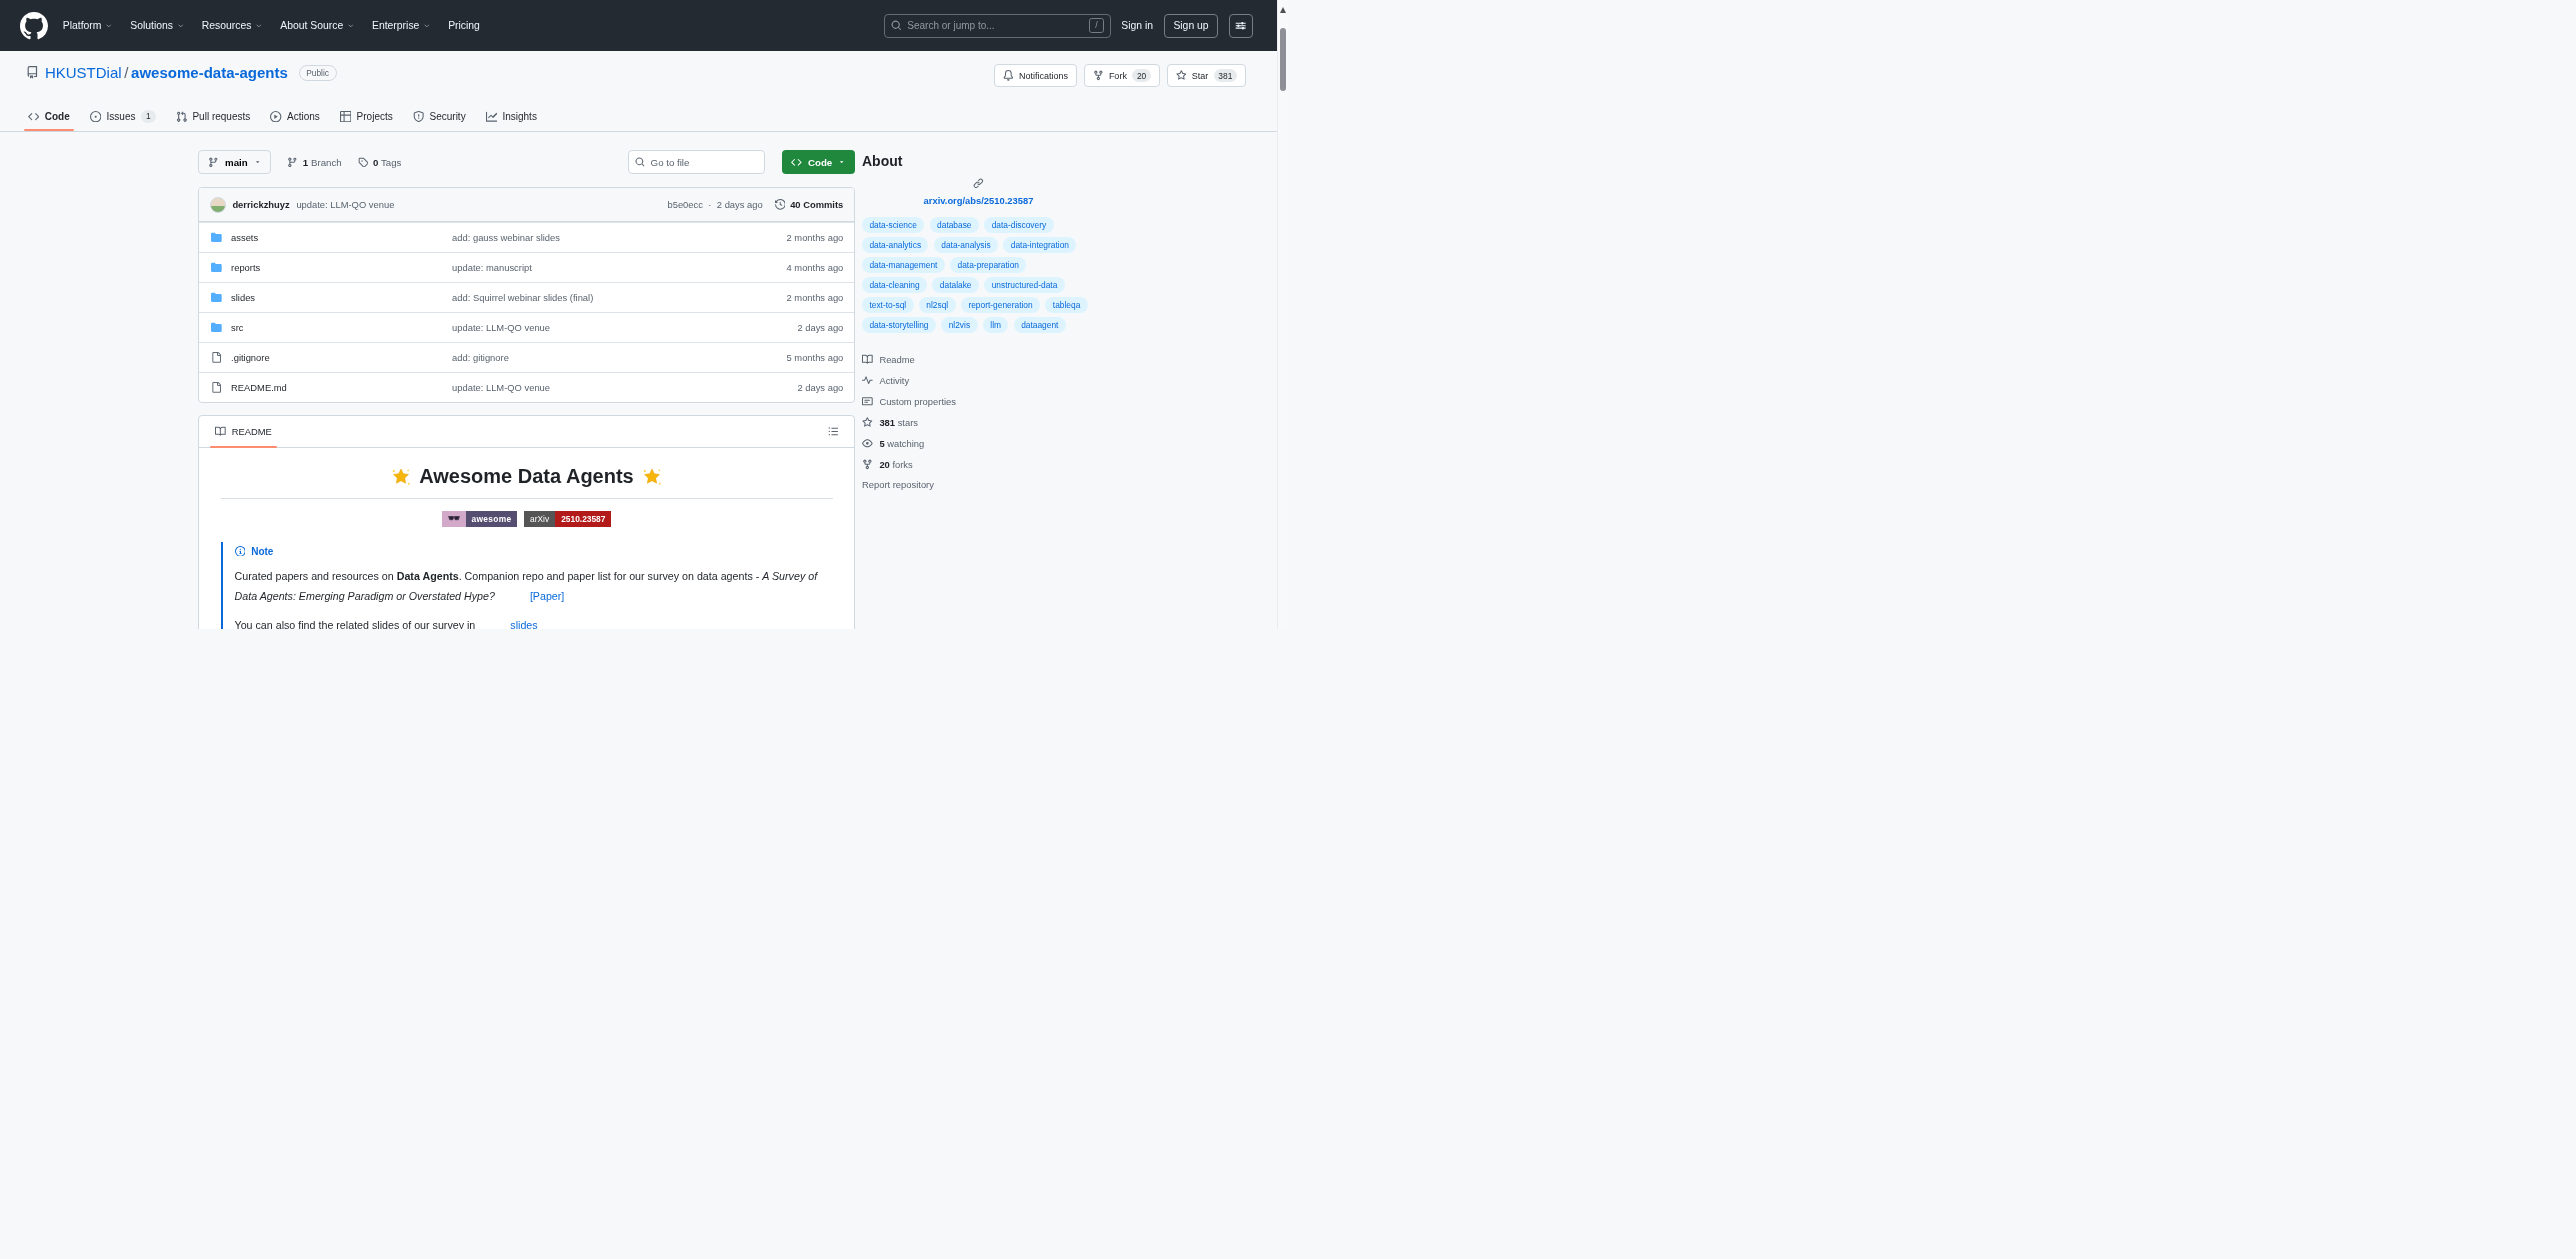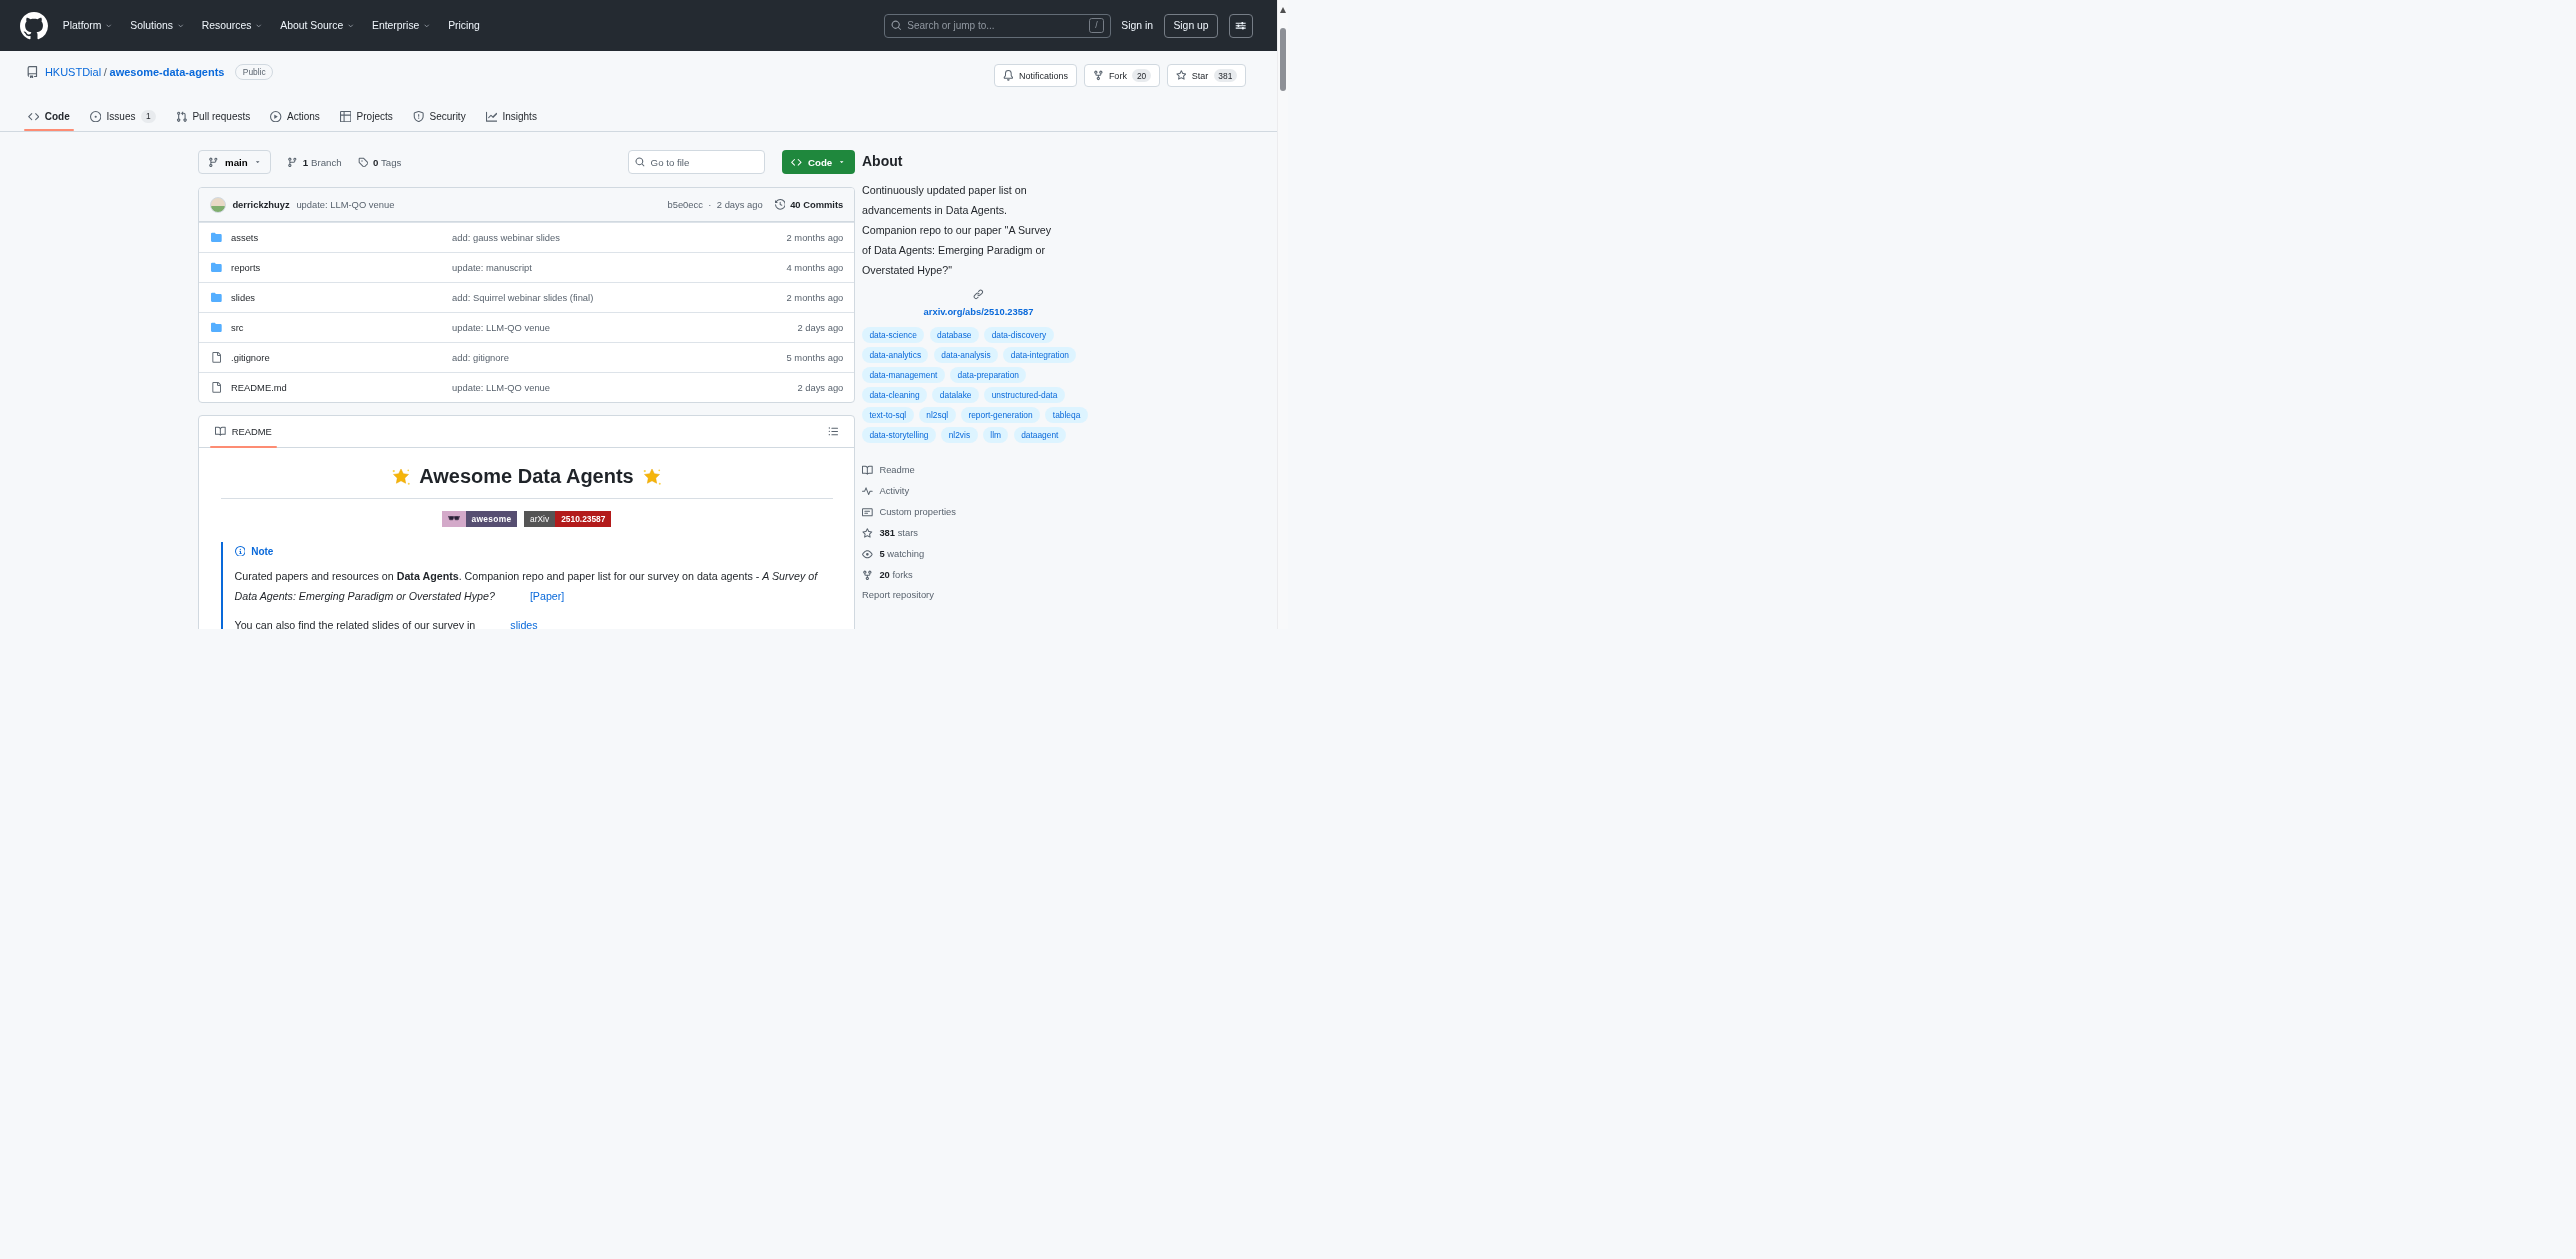--- a/index.html
+++ b/index.html
@@ -26,21 +26,21 @@
   .signin { color:#f0f6fc; font-size:10.4px; cursor:pointer; white-space:nowrap; }
   .signup { height:24px; padding:0 8.7px; border:0.7px solid #767d86; border-radius:4px; color:#f0f6fc;
             font-size:10.4px; display:flex; align-items:center; cursor:pointer; white-space:nowrap; background:transparent; }
   .iconbtn { width:24px; height:24px; border:0.7px solid #767d86; border-radius:4px; display:flex;
              align-items:center; justify-content:center; color:#f0f6fc; cursor:pointer; background:transparent; }
   .iconbtn svg { width:11.4px; height:11.4px; }
 
   
   .repo-head { position:absolute; top:64px; left:25.5px; display:flex; align-items:center; gap:6.7px; }
   .repo-head .repoicon { width:12.7px; height:12.7px; color:#59636e; }
-  .repo-title { font-size:11px; }
+  .repo-title { font-size:15px; }
   .repo-title a { color:#0969da; text-decoration:none; cursor:pointer; }
   .repo-title .sep { color:#59636e; margin:0 2.7px; }
   .repo-title .rname { font-weight:700; }
   .pill-public { border:0.7px solid #d1d9e0; border-radius:670px; color:#59636e; font-size:8.4px;
                  padding:2px 6.7px; margin-left:4px; }
   .repo-actions { position:absolute; top:64px; right:42px; display:flex; gap:6.7px; }
   .btn { height:23px; background:#ffffff; border:0.7px solid #d1d9e0; border-radius:4px; display:flex;
          align-items:center; gap:5.4px; padding:0 8px; font-size:9px; color:#25292e; cursor:pointer; }
   .btn svg { width:10.7px; height:10.7px; color:#59636e; }
   .cnt { background:#e8ebee; border-radius:670px; font-size:8.4px; padding:1.3px 4.7px; min-width:14.8px; text-align:center; }
@@ -451,27 +451,20 @@
           <span>Note</span>
         </div>
         <p><span>Curated papers and resources on </span><span class="strong">Data Agents</span><span>. Companion repo and paper list for our survey on data agents - </span><span class="em">A Survey of Data Agents: Emerging Paradigm or Overstated Hype?</span> <a>[Paper]</a></p>
         <p><span>You can also find the related slides of our survey in </span><a>slides</a></p>
       </div>
     </div>
   </div>
 
   <aside class="sidebar">
     <h2 class="about-h">About</h2>
-    <div class="about-desc">
-      <div>Continuously updated paper list on</div>
-      <div>advancements in Data Agents.</div>
-      <div>Companion repo to our paper "A Survey</div>
-      <div>of Data Agents: Emerging Paradigm or</div>
-      <div>Overstated Hype?"</div>
-    </div>
     <div class="about-link">
       <svg viewBox="0 0 16 16" fill="currentColor">
           <path d="m7.775 3.275 1.25-1.25a3.5 3.5 0 1 1 4.95 4.95l-2.5 2.5a3.5 3.5 0 0 1-4.95 0 .751.751 0 0 1 .018-1.042.751.751 0 0 1 1.042-.018 1.998 1.998 0 0 0 2.83 0l2.5-2.5a2.002 2.002 0 0 0-2.83-2.83l-1.25 1.25a.751.751 0 0 1-1.042-.018.751.751 0 0 1-.018-1.042Zm-4.69 9.64a1.998 1.998 0 0 0 2.83 0l1.25-1.25a.751.751 0 0 1 1.042.018.751.751 0 0 1 .018 1.042l-1.25 1.25a3.5 3.5 0 1 1-4.95-4.95l2.5-2.5a3.5 3.5 0 0 1 4.95 0 .751.751 0 0 1-.018 1.042.751.751 0 0 1-1.042.018 1.998 1.998 0 0 0-2.83 0l-2.5 2.5a1.998 1.998 0 0 0 0 2.83Z"></path>
         </svg>
       <a>arxiv.org/abs/2510.23587</a>
     </div>
     <div class="topics">
       <span class="topic">data-science</span>
       <span class="topic">database</span>
       <span class="topic">data-discovery</span>

